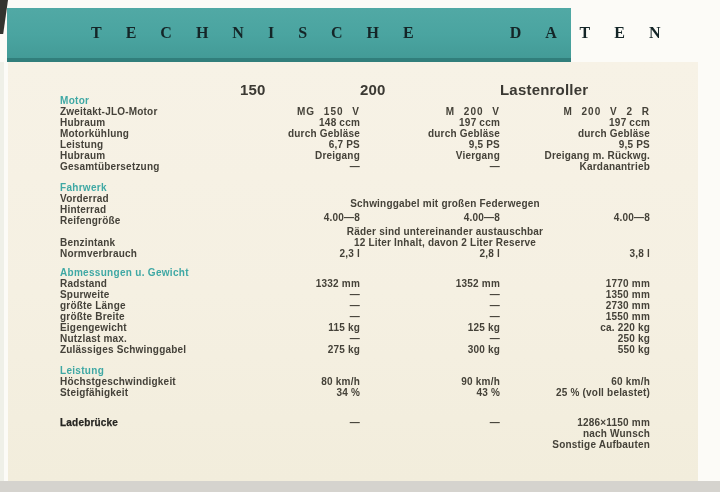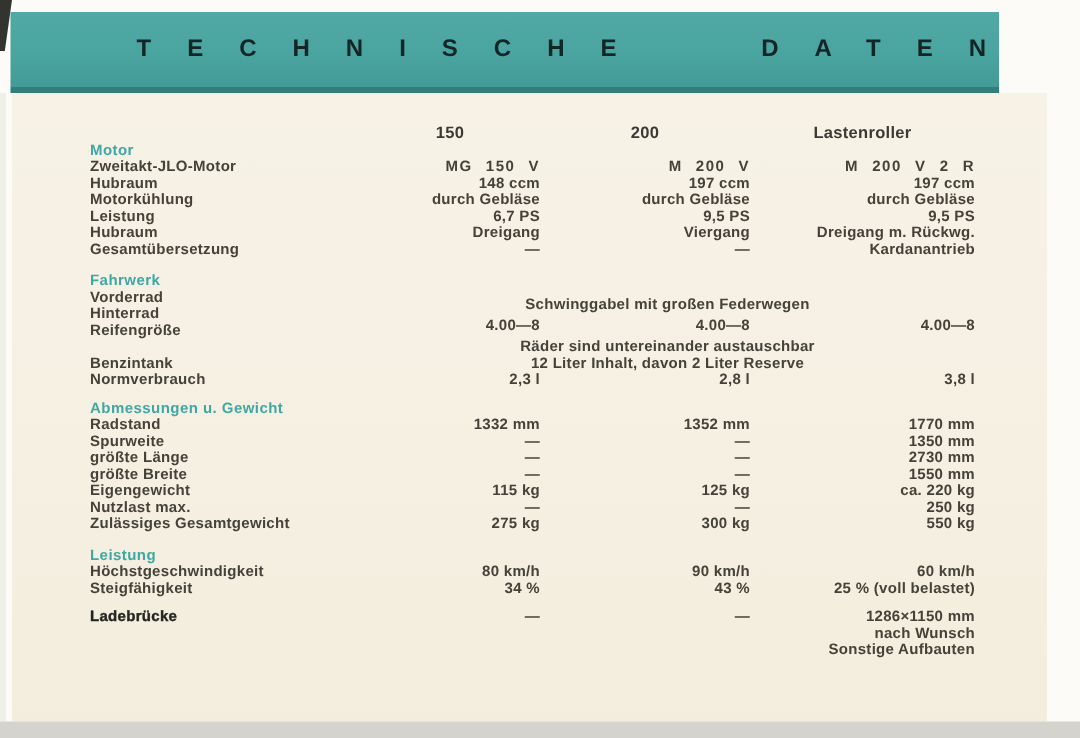--- a/index.html
+++ b/index.html
@@ -9,45 +9,46 @@
     font-family:"Liberation Sans", sans-serif;
     color:#45423a;
   }
   
   .corner-mark{position:absolute;left:0;top:0;width:8px;height:34px;background:#33342f;
     clip-path:polygon(0 0,100% 0,40% 100%,0 100%);}
   .edge-left{position:absolute;left:0;top:62px;width:4px;height:419px;background:#eff0e8;}
   .scan-bottom{position:absolute;left:0;top:481px;width:720px;height:11px;background:#d5d3ce;}
   
   .title-bar{
-    position:absolute;left:7px;top:8px;width:659px;height:50px;
+    position:absolute;left:7px;top:8px;width:564px;height:50px;
     background:linear-gradient(180deg,#51a9a5 0%,#4aa4a0 55%,#439b97 100%);
     border-bottom:4px solid #317e7b;
+    font-family:Liberation Serif, serif;
   }
   .title{
     line-height:50px;padding-left:84px;font-size:16px;font-weight:bold;
     letter-spacing:24px;word-spacing:44px;color:#142527;white-space:nowrap;
   }
   
   .page{
     position:absolute;left:8px;top:62px;width:690px;height:419px;
     background:linear-gradient(180deg,#f7f2e6 0%,#f5f0e2 55%,#f2eddc 100%);
   }
   
   .table{position:absolute;left:60px;top:84px;width:590px;}
   .grid-row{
     display:grid;grid-template-columns:180px 120px 140px 150px;
     font-size:10px;line-height:11px;font-weight:bold;letter-spacing:0.2px;
   }
   .lbl{text-align:left;color:#45423a;}
   .val{text-align:right;color:#454239;}
   .span-val{grid-column:2/5;text-align:center;color:#454239;}
-  .col-h{text-align:center;font-size:11px;color:#3b3933;}
+  .col-h{text-align:left;font-size:15px;color:#3b3933;}
   .sec-heading{font-size:10px;line-height:11px;font-weight:bold;color:#3fa8a4;letter-spacing:0.3px;}
-  .m12{}.m10{margin-top:10px}.m8{margin-top:8px}.m3{margin-top:8px}
+  .m12{}.m10{margin-top:10px}.m8{margin-top:8px}.m3{margin-top:19px}
   .shift-down{transform:translateY(5px);}
   .raise{transform:translateY(-3px);}
   .r-model .val{word-spacing:5px;letter-spacing:1px;}
   .heavy{color:#262521;-webkit-text-stroke:0.25px #262521;}
   .stack div{line-height:11px;}
 </style>
 </head>
 <body>
 
 <div class="canvas">
@@ -167,21 +168,21 @@
       <div class="val">125 kg</div>
       <div class="val">ca. 220 kg</div>
     </div>
     <div class="grid-row">
       <div class="lbl">Nutzlast max.</div>
       <div class="val">—</div>
       <div class="val">—</div>
       <div class="val">250 kg</div>
     </div>
     <div class="grid-row">
-      <div class="lbl">Zulässiges Gesamtgewicht</div>
+      <div class="lbl">Zulässiges Schwinggabel</div>
       <div class="val">275 kg</div>
       <div class="val">300 kg</div>
       <div class="val">550 kg</div>
     </div>
 
     <div class="sec-heading m10">Leistung</div>
     <div class="grid-row">
       <div class="lbl">Höchstgeschwindigkeit</div>
       <div class="val">80 km/h</div>
       <div class="val">90 km/h</div>

